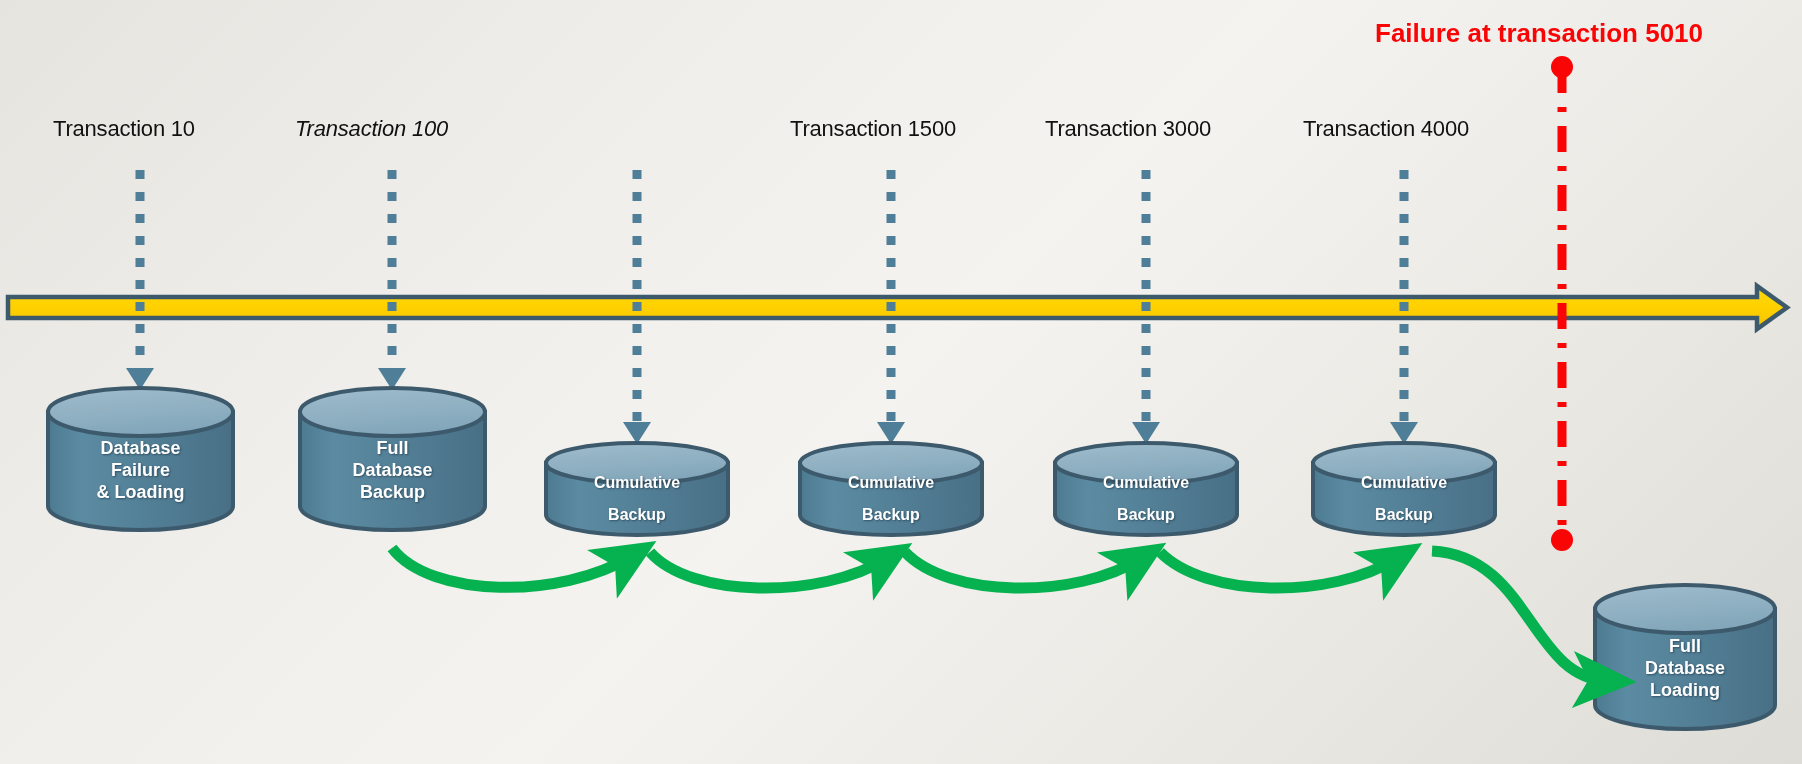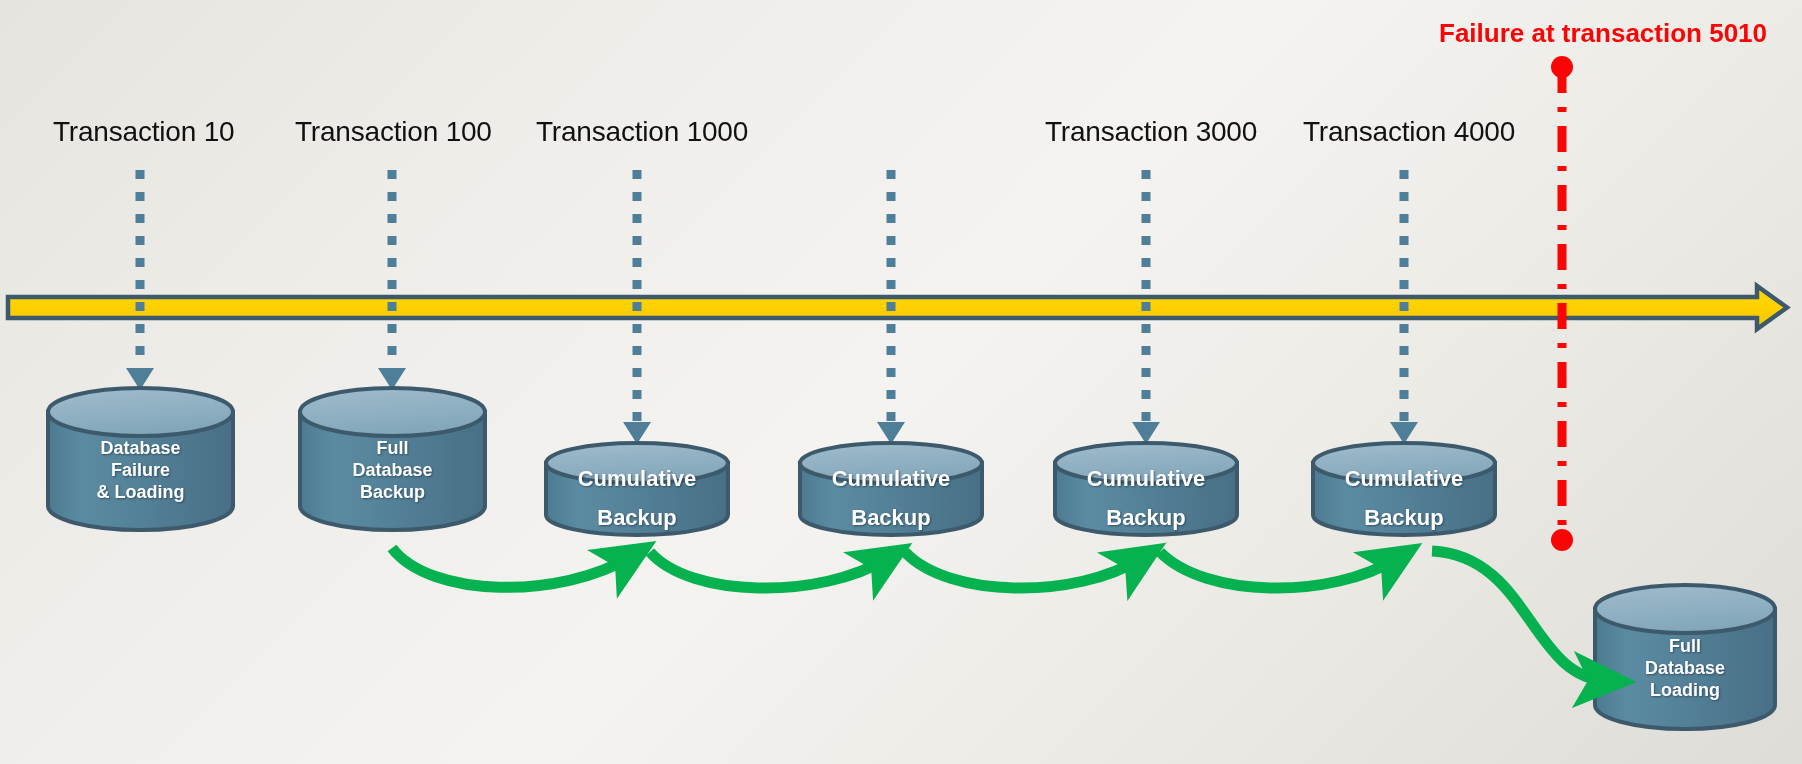--- a/index.html
+++ b/index.html
@@ -18,21 +18,21 @@
     background: linear-gradient(135deg, #e6e4df 0%, #efeeea 28%, #f4f3f0 50%, #eceae5 72%, #dedcd7 100%);
   }
   #vector-layer {
     position: absolute;
     left: 0; top: 0;
     width: 1802px;
     height: 764px;
   }
   .tx-label {
     position: absolute;
-    font-size: 28px;
+    font-size: 22px;
     color: #111111;
     white-space: nowrap;
     font-weight: 400;
     letter-spacing: -0.2px;
     text-align: right;
   }
   .failure-label {
     position: absolute;
     font-size: 26px;
     font-weight: bold;
@@ -48,21 +48,21 @@
     justify-content: center;
     color: #ffffff;
     font-weight: bold;
     text-align: center;
     line-height: 1.22;
     text-shadow: 1px 1px 2px rgba(20,40,55,0.55);
     pointer-events: none;
   }
   .cyl-text span { display: block; }
   .big-cyl-text { font-size: 18px; }
-  .sm-cyl-text { font-size: 22px; gap: 12px; }
+  .sm-cyl-text { font-size: 16px; gap: 12px; }
 </style>
 </head>
 <body>
 
 <div id="stage">
 
   <svg id="vector-layer" viewBox="0 0 1802 764" xmlns="http://www.w3.org/2000/svg">
     <defs>
       <linearGradient id="cylBodyGrad" x1="0" y1="0" x2="1" y2="0">
         <stop offset="0%" stop-color="#4c7a91"></stop>
@@ -144,26 +144,26 @@
     <g fill="none" stroke="#06b14f" stroke-width="11" stroke-linecap="butt">
       <path d="M392,548 C430,598 560,600 632,556" marker-end="url(#greenArrow)"></path>
       <path d="M650,552 C690,598 820,600 888,558" marker-end="url(#greenArrow)"></path>
       <path d="M905,552 C948,598 1075,600 1142,558" marker-end="url(#greenArrow)"></path>
       <path d="M1160,552 C1205,598 1330,600 1398,558" marker-end="url(#greenArrow)"></path>
       <path d="M1432,551 C1530,556 1530,678 1608,681" marker-end="url(#greenArrow)"></path>
     </g>
   </svg>
 
   <div class="tx-label" style="left:53px; top:116px;">Transaction 10</div>
-  <div class="tx-label" style="left:295px; top:116px;">Transaction 100</div>
-  <div class="tx-label" style="left:536px; top:116px;">Transaction 1000</div>
+  <div class="tx-label" style="left:295px; top:116px;font-style:italic;">Transaction 100</div>
+  <div class="tx-label" style="left:790px; top:116px;">Transaction 1500</div>
   <div class="tx-label" style="left:1045px; top:116px;">Transaction 3000</div>
   <div class="tx-label" style="left:1303px; top:116px;">Transaction 4000</div>
 
-  <div class="failure-label" style="left:1439px; top:18px;">Failure at transaction 5010</div>
+  <div class="failure-label" style="left:1375px; top:18px;">Failure at transaction 5010</div>
 
   <div class="cyl-text big-cyl-text" style="left:48px; top:412px; width:185px; height:118px;">
     <span>Database</span>
     <span>Failure</span>
     <span>&amp; Loading</span>
   </div>
   <div class="cyl-text big-cyl-text" style="left:300px; top:412px; width:185px; height:118px;">
     <span>Full</span>
     <span>Database</span>
     <span>Backup</span>

